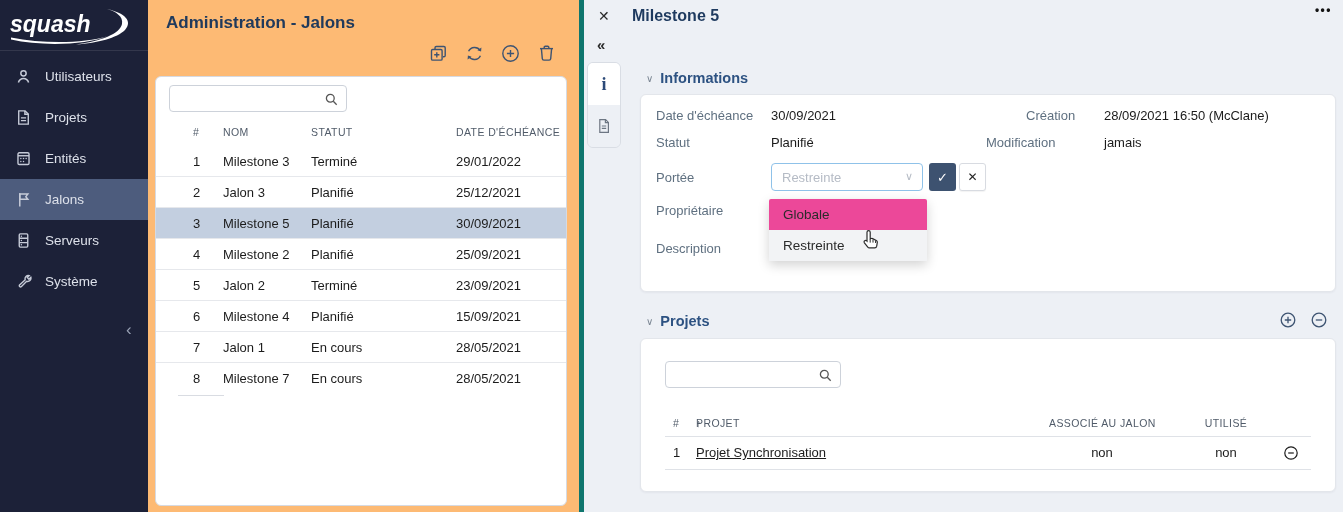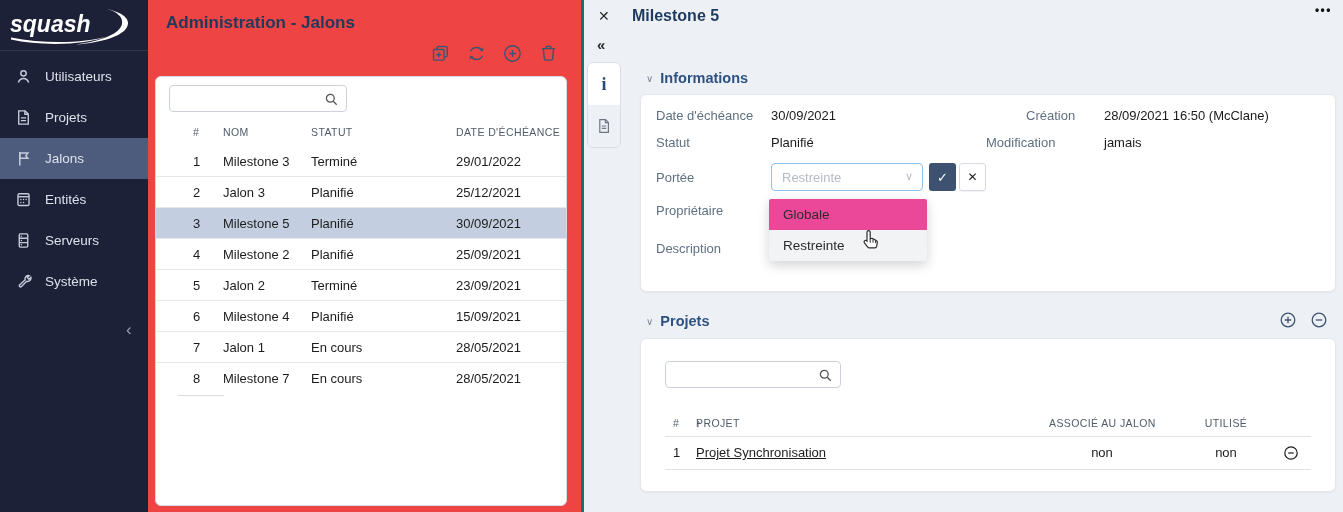--- a/index.html
+++ b/index.html
@@ -12,22 +12,22 @@
   .logo { position:absolute; left:6px; top:5px; width:134px; height:40px;text-align:center; }
   .logo-sep { position:absolute; left:0; top:50px; width:148px; border-top:1px solid rgba(255,255,255,.10); }
   .nav { position:absolute; left:0; top:56px; width:148px; }
   .nav-item { height:41px; display:flex; align-items:center; gap:13px; padding-left:15px;
     color:#dde1ea; font-size:13.5px; cursor:pointer; }
   .nav-item .nicon { color:#c6cbd8; flex:0 0 auto; }
   .nav-item.selected { background:#4d5c7d; }
   .side-collapse { position:absolute; left:126px; top:320px; color:#98a1b4; font-size:17px; cursor:pointer; }
 
   
-  .middle { position:absolute; left:148px; top:0; width:436px; height:512px; background:#ef4444;
-    border-right:3px solid #0f766e; }
+  .middle { position:absolute; left:148px; top:0; width:436px; height:512px; background:#fdba74;
+    border-right:5px solid #0f766e; }
   .mid-title { position:absolute; left:18px; top:13px; font-size:17px; font-weight:bold; color:#203a5c; }
   .toolbar { position:absolute; top:43px; right:22px; display:flex; gap:15px; color:#3e5472; }
   .toolbar .tbtn { cursor:pointer; }
   .table-card { position:absolute; left:7px; top:76px; width:412px; height:430px;
     border:1px solid #d6dae2; border-radius:6px; background:#fff; }
   .search-box { position:absolute; border:1px solid #cdd2da; border-radius:4px; background:#fff; height:27px; }
   .search-box input { position:absolute; left:8px; top:0; width:140px; height:25px; border:none; outline:none;
     font-size:13px; font-family:"Liberation Sans", sans-serif; background:transparent; }
   .search-box .mag { position:absolute; right:8px; top:7px; color:#555; }
   .mcard-search { left:13px; top:8px; width:178px; }
@@ -128,42 +128,42 @@
     <div class="nav-item">
       <span class="nicon">
         <svg width="17" height="17" viewBox="0 0 16 16" fill="none" stroke="currentColor" stroke-width="1.3">
           <path d="M3.5 1.8h6l3 3v9.4h-9z"></path>
             <path d="M9.3 1.8v3.2h3.2"></path>
             <path d="M5.6 8.4h4.8M5.6 10.9h4.8"></path>
         </svg>
       </span>
       <span>Projets</span>
     </div>
-    <div class="nav-item selected">
-      <span class="nicon">
-        <svg width="17" height="17" viewBox="0 0 16 16" fill="none" stroke="currentColor" stroke-width="1.4">
-          <path d="M4.5 14.5V2.2"></path>
-            <path d="M4.5 2.8h7.6l-1.9 2.5 1.9 2.5H4.5z"></path>
-        </svg>
-      </span>
-      <span>Jalons</span>
-    </div>
     <div class="nav-item">
       <span class="nicon">
         <svg width="17" height="17" viewBox="0 0 16 16" fill="none" stroke="currentColor" stroke-width="1.3">
           <rect x="2.8" y="2.6" width="10.4" height="11" rx="1.2"></rect>
             <path d="M2.8 5.4h10.4"></path>
           <circle cx="5.5" cy="8" r=".7" fill="currentColor" stroke="none"></circle>
             <circle cx="8" cy="8" r=".7" fill="currentColor" stroke="none"></circle>
           <circle cx="10.5" cy="8" r=".7" fill="currentColor" stroke="none"></circle>
             <circle cx="5.5" cy="10.8" r=".7" fill="currentColor" stroke="none"></circle>
           <circle cx="8" cy="10.8" r=".7" fill="currentColor" stroke="none"></circle>
         </svg>
       </span>
       <span>Entités</span>
+    </div>
+    <div class="nav-item selected">
+      <span class="nicon">
+        <svg width="17" height="17" viewBox="0 0 16 16" fill="none" stroke="currentColor" stroke-width="1.4">
+          <path d="M4.5 14.5V2.2"></path>
+            <path d="M4.5 2.8h7.6l-1.9 2.5 1.9 2.5H4.5z"></path>
+        </svg>
+      </span>
+      <span>Jalons</span>
     </div>
     <div class="nav-item">
       <span class="nicon">
         <svg width="17" height="17" viewBox="0 0 16 16" fill="none" stroke="currentColor" stroke-width="1.3">
           <rect x="4" y="1.8" width="8" height="12.4" rx="1"></rect>
             <path d="M4 5.9h8M4 10h8"></path>
           <circle cx="6" cy="3.9" r=".7" fill="currentColor" stroke="none"></circle>
             <circle cx="6" cy="8" r=".7" fill="currentColor" stroke="none"></circle>
           <circle cx="6" cy="12.1" r=".7" fill="currentColor" stroke="none"></circle>
         </svg>

